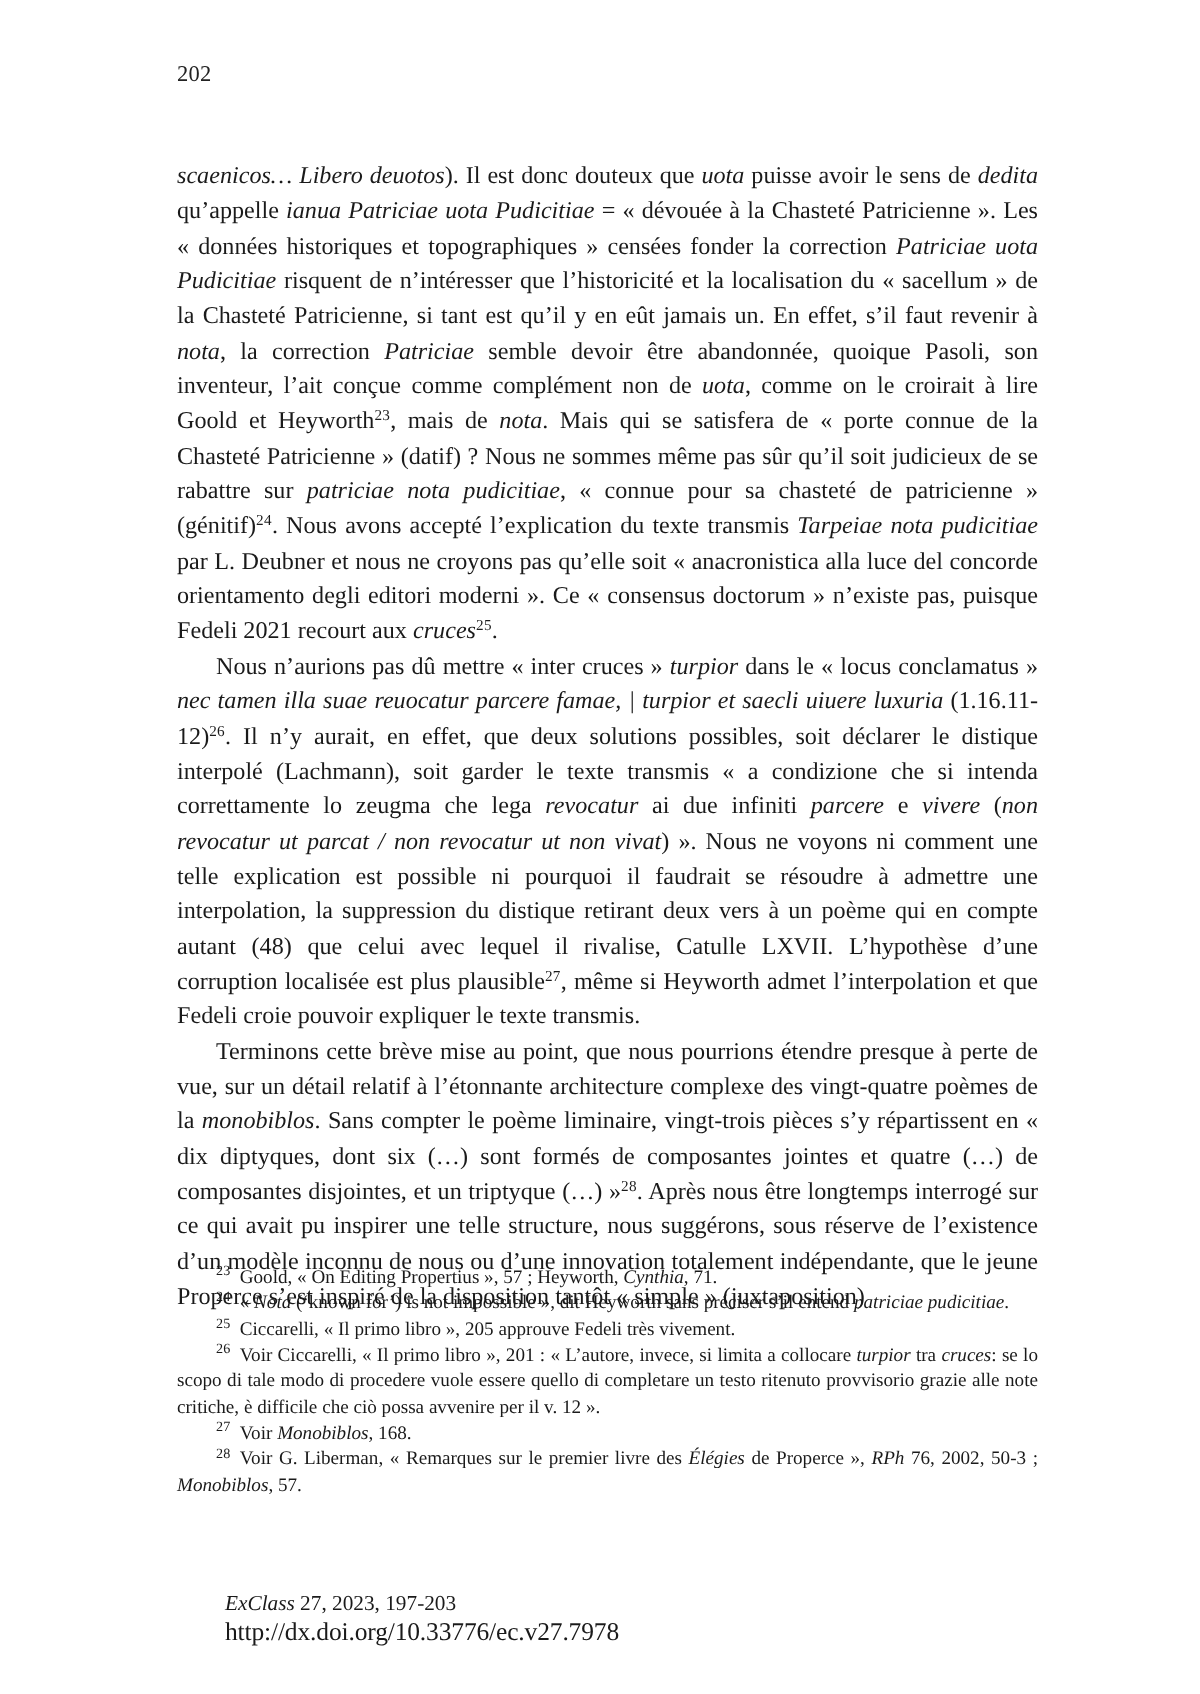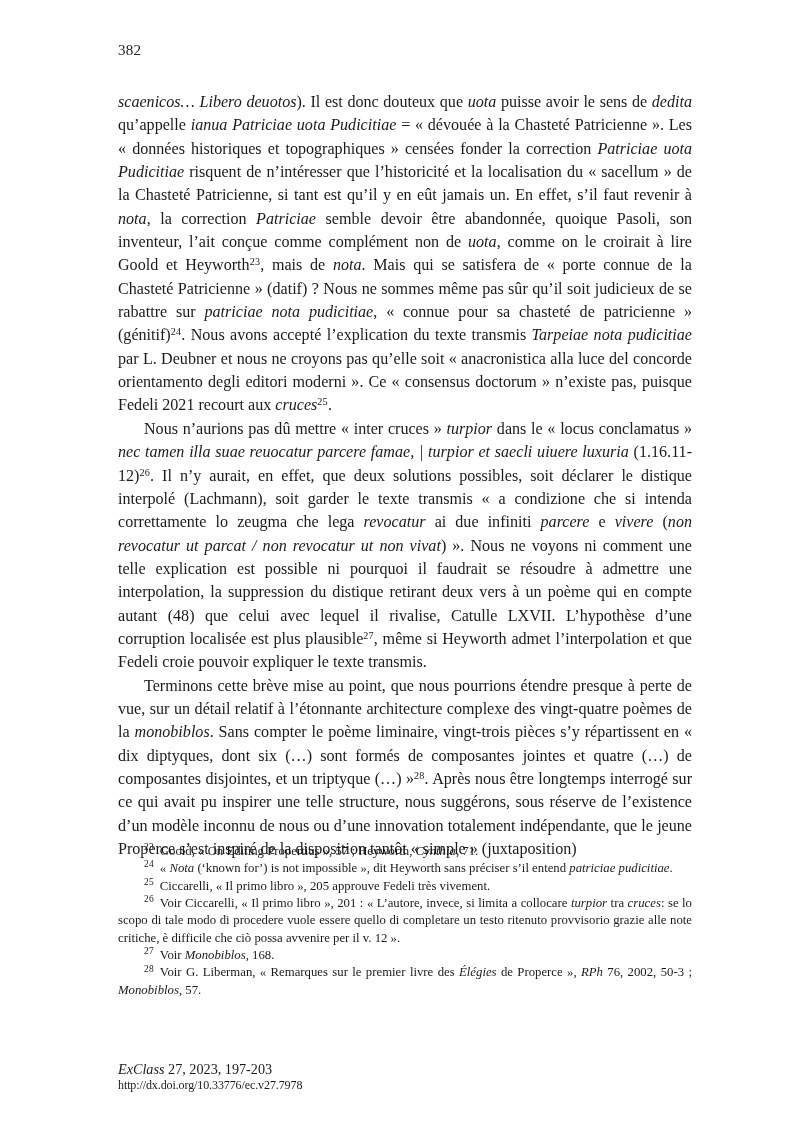--- a/index.html
+++ b/index.html
@@ -39,21 +39,21 @@
     font-variant: small-caps;
     font-size: 15.2px;
     letter-spacing: 0.35px;
     white-space: nowrap;
   }
 
   
   .body-block {
     position: absolute;
     left: 118px;
-    top: 90px;
+    top: 106px;
     width: 574px;
     font-size: 16.1px;
     line-height: 23.35px;
     text-align: justify;
     text-justify: inter-word;
     -webkit-hyphens: manual;
     hyphens: manual;
   }
   .body-block p {
     margin: 0;
@@ -100,31 +100,32 @@
     top: 1061px;
     width: 574px;
     display: flex;
     justify-content: center;
     align-items: baseline;
     font-size: 14.2px;
     color: #1a1a1a;
     flex-direction: column;
   }
   .footer .doi {
-    font-size: 12px;
+    font-size: 17px;
     letter-spacing: -0.1px;
+    margin-left: 32px;
   }
 </style>
 </head>
 <body>
 
 <div class="page">
 
   <div class="running-head">
-    <span class="folio">382</span>
+    <span class="folio">202</span>
   </div>
 
   <div class="body-block">
       <p><i>scaenicos… Libero deuotos</i><span>). Il est donc douteux que </span><i>uota</i><span> puisse avoir le sens de </span><i>dedita</i><span> qu’appelle </span><i>ianua Patriciae uota Pudicitiae</i><span> = « dévouée à la Chasteté Patricienne ». Les « données historiques et topographiques » censées fonder la correction </span><i>Patriciae uota Pudicitiae</i><span> risquent de n’intéresser que l’historicité et la localisation du « sacellum » de la Chasteté Patricienne, si tant est qu’il y en eût jamais un. En effet, s’il faut revenir à </span><i>nota</i><span>, la correction </span><i>Patriciae</i><span> semble devoir être abandonnée, quoique Pasoli, son inventeur, l’ait conçue comme complément non de </span><i>uota</i><span>, comme on le croirait à lire Goold et Heyworth</span><sup class="fn">23</sup><span>, mais de </span><i>nota</i><span>. Mais qui se satisfera de « porte connue de la Chasteté Patricienne » (datif) ? Nous ne sommes même pas sûr qu’il soit judicieux de se rabattre sur </span><i>patriciae nota pudicitiae</i><span>, « connue pour sa chasteté de patricienne » (génitif)</span><sup class="fn">24</sup><span>. Nous avons accepté l’explication du texte transmis </span><i>Tarpeiae nota pudicitiae</i><span> par L. Deubner et nous ne croyons pas qu’elle soit « anacronistica alla luce del concorde orientamento degli editori moderni ». Ce « consensus doctorum » n’existe pas, puisque Fedeli 2021 recourt aux </span><i>cruces</i><sup class="fn">25</sup><span>.</span></p>
       <p class="indent"><span>Nous n’aurions pas dû mettre « inter cruces » </span><i>turpior</i><span> dans le « locus conclamatus » </span><i>nec tamen illa suae reuocatur parcere famae, | turpior et saecli uiuere luxuria</i><span> (1.16.11-12)</span><sup class="fn">26</sup><span>. Il n’y aurait, en effet, que deux solutions possibles, soit déclarer le distique interpolé (Lachmann), soit garder le texte transmis « a condizione che si intenda correttamente lo zeugma che lega </span><i>revocatur</i><span> ai due infiniti </span><i>parcere</i><span> e </span><i>vivere</i><span> (</span><i>non revocatur ut parcat / non revocatur ut non vivat</i><span>) ». Nous ne voyons ni comment une telle explication est possible ni pourquoi il faudrait se résoudre à admettre une interpolation, la suppression du distique retirant deux vers à un poème qui en compte autant (48) que celui avec lequel il rivalise, Catulle LXVII. L’hypothèse d’une corruption localisée est plus plausible</span><sup class="fn">27</sup><span>, même si Heyworth admet l’interpolation et que Fedeli croie pouvoir expliquer le texte transmis.</span></p>
       <p class="indent"><span>Terminons cette brève mise au point, que nous pourrions étendre presque à perte de vue, sur un détail relatif à l’étonnante architecture complexe des vingt-quatre poèmes de la </span><i>monobiblos</i><span>. Sans compter le poème liminaire, vingt-trois pièces s’y répartissent en « dix diptyques, dont six (…) sont formés de composantes jointes et quatre (…) de composantes disjointes, et un triptyque (…) »</span><sup class="fn">28</sup><span>. Après nous être longtemps interrogé sur ce qui avait pu inspirer une telle structure, nous suggérons, sous réserve de l’existence d’un modèle inconnu de nous ou d’une innovation totalement indépendante, que le jeune Properce s’est inspiré de la disposition tantôt « simple » (juxtaposition)</span></p>
     </div>
 
   <div class="footnotes">
       <div class="fnote"><span class="marker">23</span><span>Goold, « On Editing Propertius », 57 ; Heyworth, </span><i>Cynthia</i><span>, 71.</span></div>

